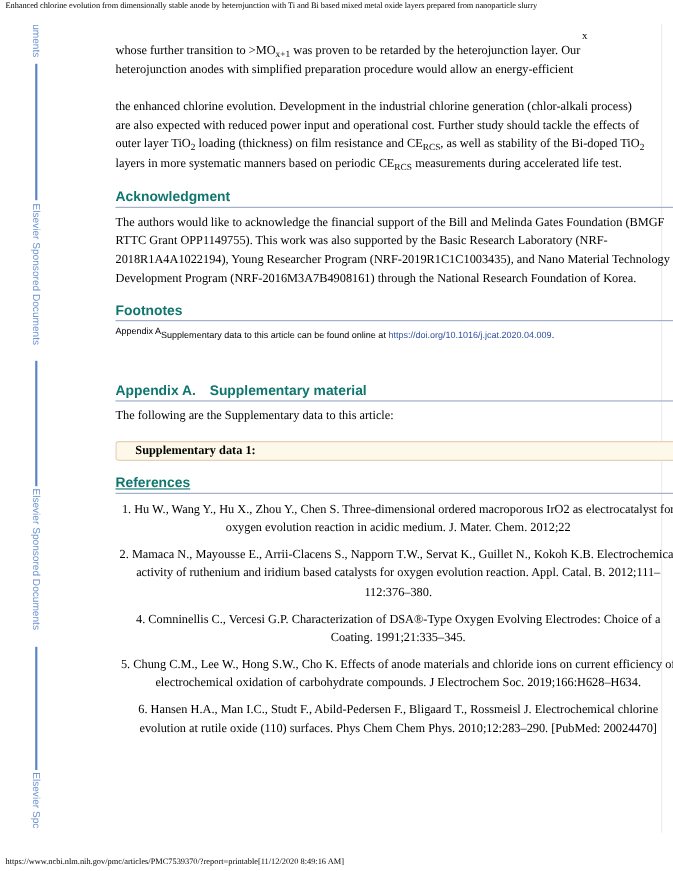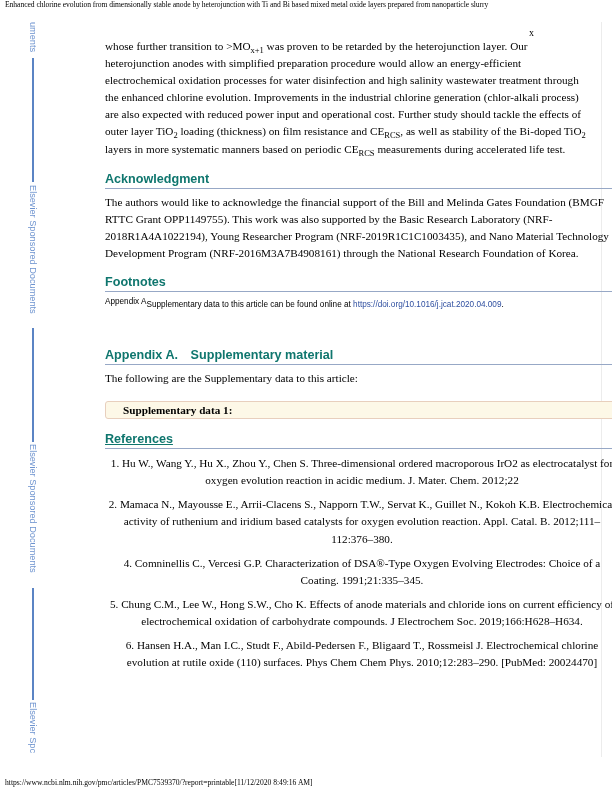--- a/index.html
+++ b/index.html
@@ -147,22 +147,22 @@
 
 <div class="right-border"></div>
 
 <div class="close-x">x</div>
 
 <div class="content">
 
   <p class="para-text">
     <span>whose further transition to &gt;MO</span><span class="sub">x+1</span><span> was proven to be retarded by the heterojunction layer. Our</span><br>
     <span>heterojunction anodes with simplified preparation procedure would allow an energy-efficient</span><br>
-    <span>electrochemical oxidation processes for water disinfection and high salinity wastewater treatment through</span><br>
-    <span>the enhanced chlorine evolution. Improvements in the industrial chlorine generation (chlor-alkali process)</span><br>
+    <br>
+    <span>the enhanced chlorine evolution. Development in the industrial chlorine generation (chlor-alkali process)</span><br>
     <span>are also expected with reduced power input and operational cost. Further study should tackle the effects of</span><br>
     <span>outer layer TiO</span><span class="sub">2</span><span> loading (thickness) on film resistance and CE</span><span class="sub">RCS</span><span>, as well as stability of the Bi-doped TiO</span><span class="sub">2</span><br>
     <span>layers in more systematic manners based on periodic CE</span><span class="sub">RCS</span><span> measurements during accelerated life test.</span>
   </p>
 
   <h2 class="sec" style="margin-top:13px;">Acknowledgment</h2>
   <p style="margin-top:5px;">The authors would like to acknowledge the financial support of the Bill and Melinda Gates Foundation (BMGF RTTC Grant OPP1149755). This work was also supported by the Basic Research Laboratory (NRF-2018R1A4A1022194), Young Researcher Program (NRF-2019R1C1C1003435), and Nano Material Technology Development Program (NRF-2016M3A7B4908161) through the National Research Foundation of Korea.</p>
 
   <h2 class="sec" style="margin-top:12px;">Footnotes</h2>
   <p class="footnote" style="margin-top:4px;">

